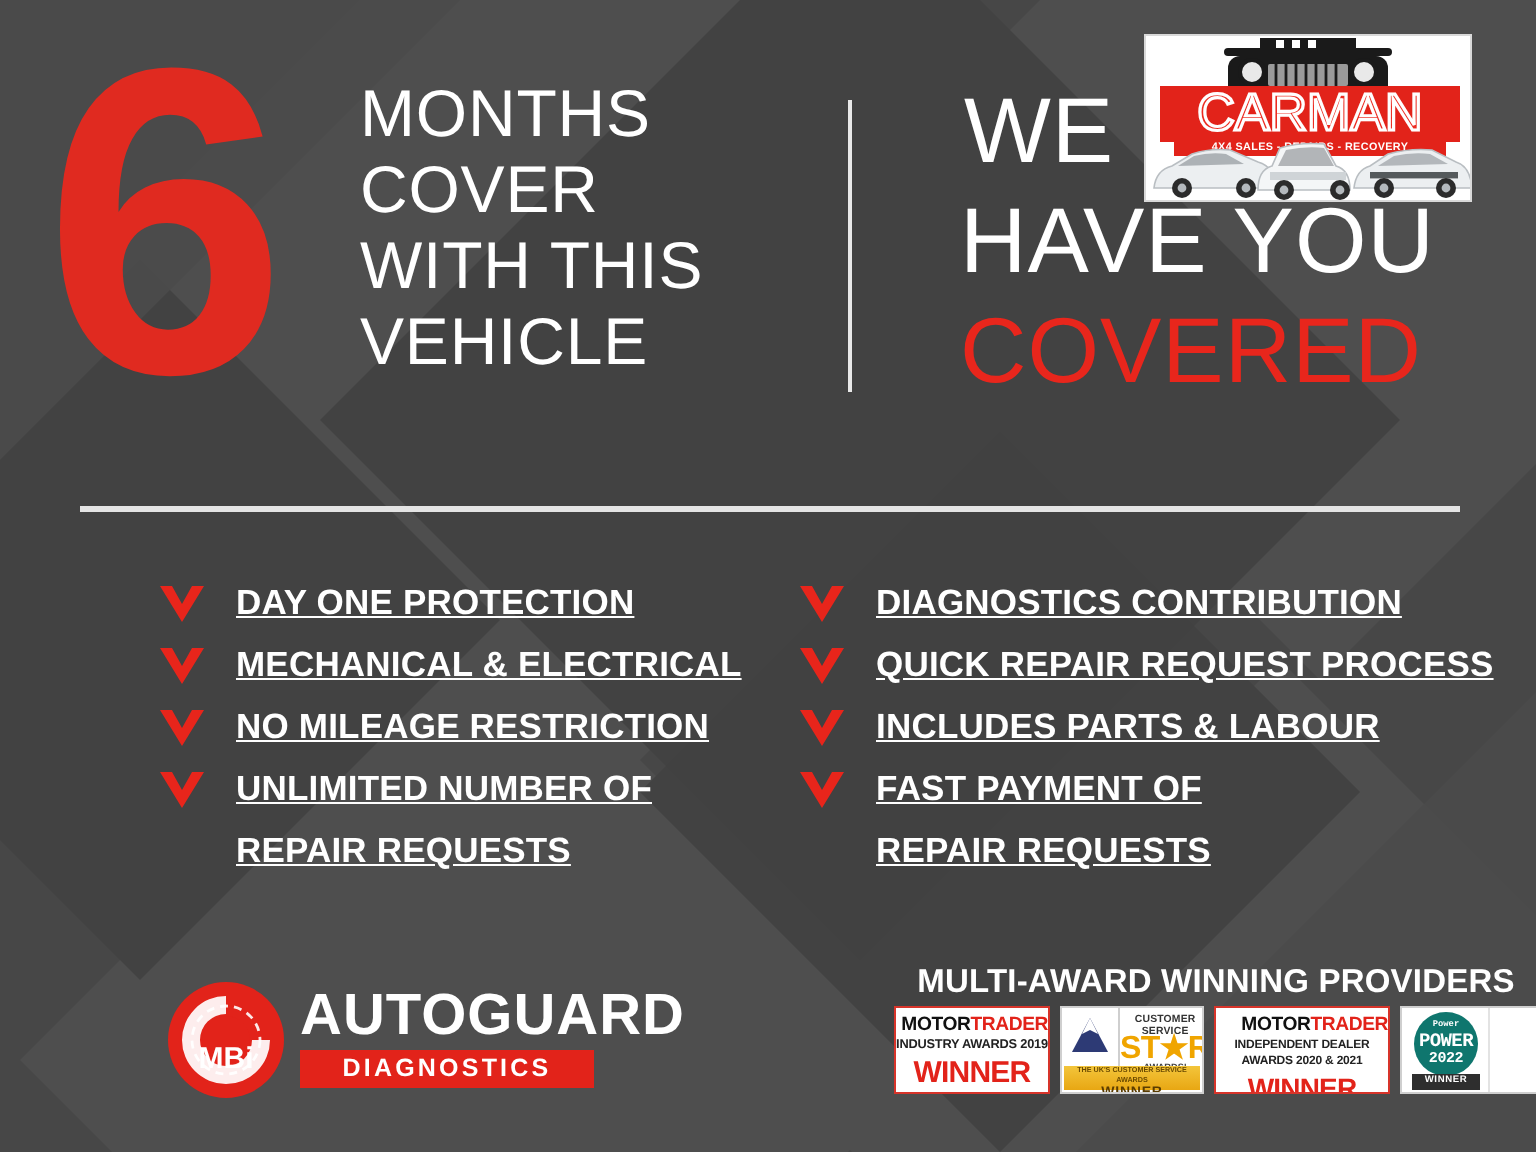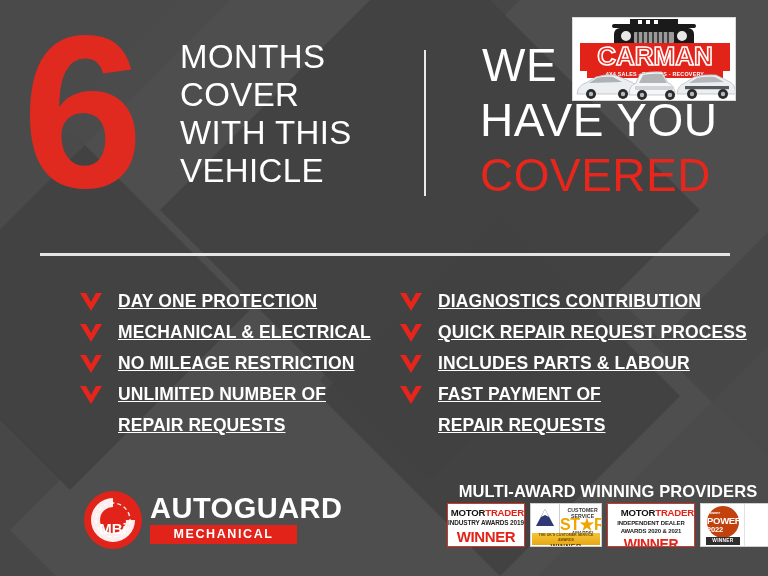--- a/index.html
+++ b/index.html
@@ -48,21 +48,21 @@
     position:absolute;left:572px;top:17px;width:164px;height:84px;
     background:#ffffff;border:1px solid #d9d9d9;overflow:hidden;
   }
   .carman .jeep{position:absolute;left:50%;top:1px;transform:translateX(-50%);}
   .carman .namebar{
     position:absolute;left:7px;top:25px;width:150px;height:28px;
     background:#e2231a;
   }
   .carman .name{
     position:absolute;left:0;top:24px;width:164px;text-align:center;
-    font-size:26px;line-height:28px;font-weight:700;color:#ec2b21;
+    font-size:26px;line-height:28px;font-weight:400;color:#ec2b21;
     -webkit-text-stroke:1.6px #ffffff;letter-spacing:0px;
     font-family:"Liberation Sans", sans-serif;
   }
   .carman .sub{
     position:absolute;left:14px;top:52px;width:136px;height:8px;
     background:#e2231a;color:#ffffff;font-size:5.4px;line-height:8px;
     text-align:center;font-weight:700;letter-spacing:.2px;overflow:hidden;
   }
   .carman .cars{position:absolute;left:0;bottom:0;width:164px;height:34px;}
 
@@ -139,21 +139,21 @@
   .b2-winbar{
     position:absolute;left:1px;bottom:1px;width:68px;height:12px;
     background:linear-gradient(#f3c53b,#e8a713);
   }
   .b2-winbar .w1{text-align:center;font-size:3.6px;line-height:5px;color:#6b4a00;font-weight:700;}
   .b2-winbar .w2{text-align:center;font-size:7px;line-height:7px;color:#5a3c00;font-weight:700;letter-spacing:.4px;}
 
   .b4-left{width:44px;position:relative;border-right:1px solid #e3e3e3;}
   .pw-circle{
     position:absolute;left:6px;top:2px;width:32px;height:32px;border-radius:50%;
-    background:#c2410c;color:#fff;
+    background:#0f766e;color:#fff;text-align:center;font-family:Liberation Mono, monospace;
   }
   .pw-t{font-size:4.4px;line-height:7px;font-weight:700;padding-top:3px;}
   .pw-p{font-size:9.5px;line-height:10px;font-weight:700;letter-spacing:-.3px;}
   .pw-y{font-size:7.5px;line-height:8px;font-weight:700;letter-spacing:-.2px;}
   .pw-win{
     position:absolute;left:5px;bottom:1px;width:34px;height:8px;background:#2e2e2e;
     color:#fff;font-size:4.8px;line-height:8px;text-align:center;font-weight:700;letter-spacing:.3px;
   }
   .b4-right{flex:1;padding-left:3px;}
   .em-t{font-size:10.5px;line-height:11px;font-weight:700;color:#e2231a;margin-top:3px;letter-spacing:-.3px;}
@@ -352,21 +352,21 @@
     <svg class="ag-mark" viewBox="0 0 62 62">
       <circle cx="31" cy="31" r="29" fill="#e2231a"></circle>
       <path d="M31 9 a22 22 0 1 0 22 22 h-9 a13 13 0 1 1 -13 -13 z" fill="#ffffff" opacity=".92"></path>
       <circle cx="31" cy="31" r="12" fill="#e2231a"></circle>
       <g stroke="#ffffff" stroke-width="1.4" fill="none" stroke-dasharray="4 3" opacity=".9">
         <circle cx="31" cy="31" r="17"></circle>
       </g>
       <text x="31" y="45" text-anchor="middle" font-family="Liberation Sans, sans-serif" font-size="15" font-weight="700" fill="#ffffff">MBi</text>
     </svg>
     <div class="ag-name">AUTOGUARD</div>
-    <div class="ag-warr">MECHANICAL</div>
+    <div class="ag-warr">DIAGNOSTICS</div>
   </div>
 
   <div class="awards">
     <div class="awards-title">MULTI-AWARD WINNING PROVIDERS</div>
 
     <div class="badge-row">
 
       <div class="badge b1">
         <div class="mt-line1"><span>MOTOR</span><span class="red">TRADER</span></div>
         <div class="mt-line2">INDUSTRY AWARDS 2019</div>

